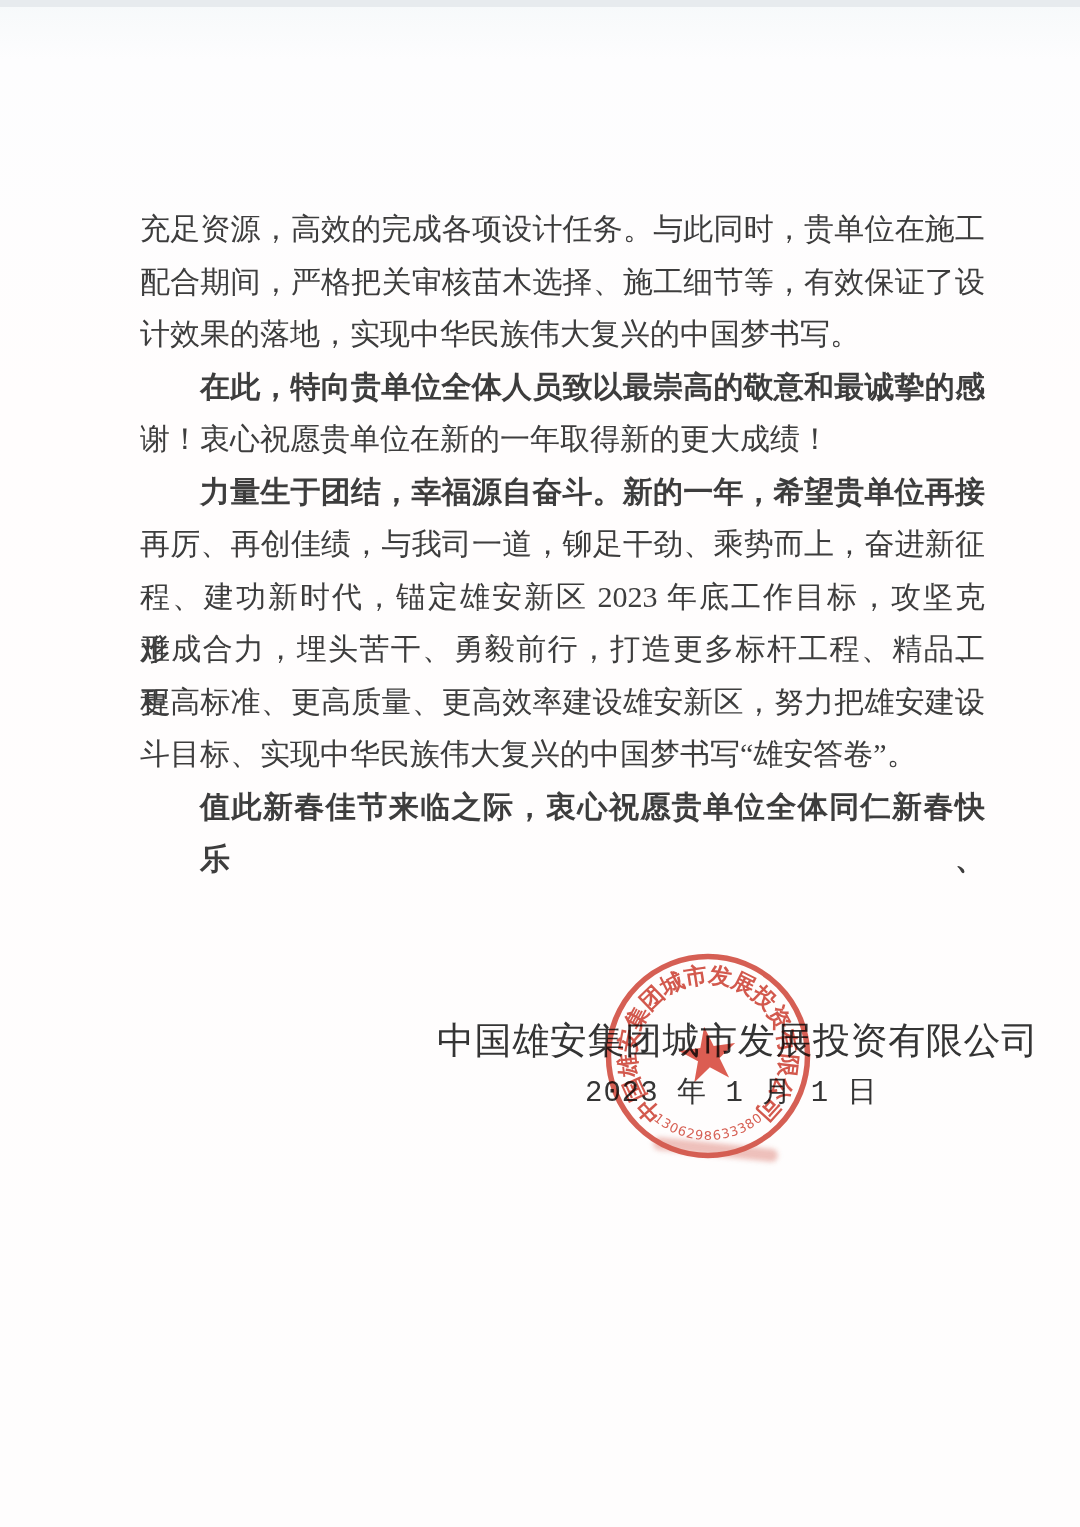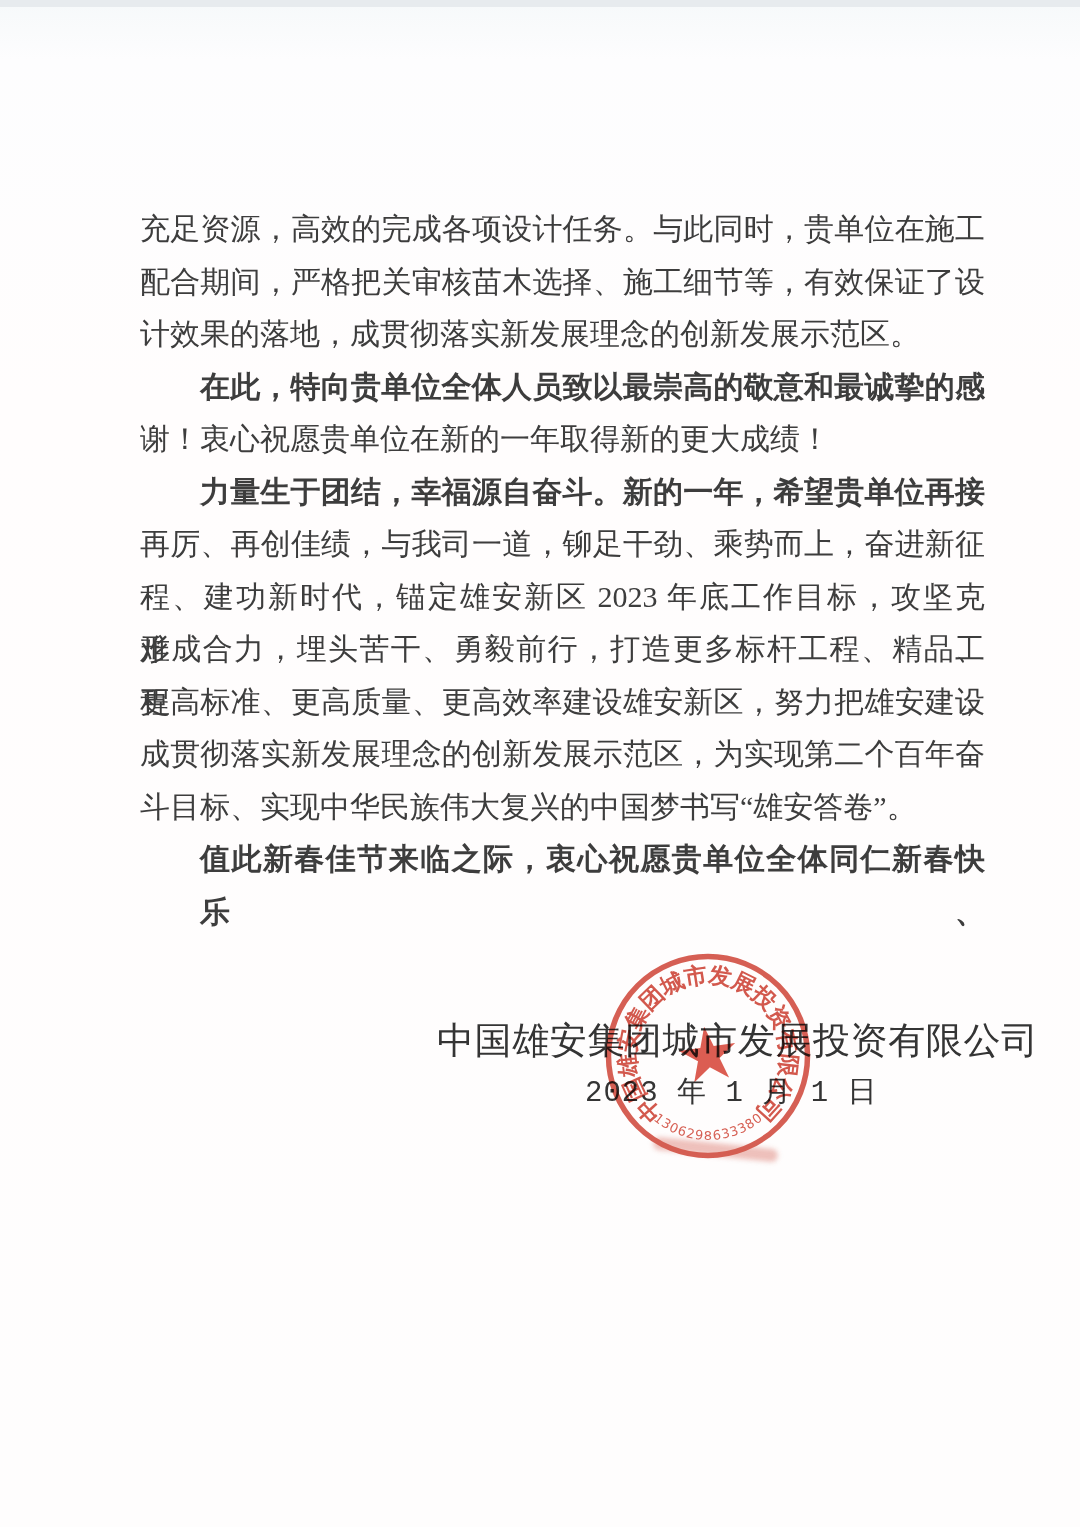--- a/index.html
+++ b/index.html
@@ -92,29 +92,28 @@
 </style>
 </head>
 <body>
 
 <div class="paper">
   <div class="top-strip"></div>
 
   <div class="letter-body">
     <div class="line fill">充足资源，高效的完成各项设计任务。与此同时，贵单位在施工</div>
     <div class="line fill">配合期间，严格把关审核苗木选择、施工细节等，有效保证了设</div>
-    <div class="line">计效果的落地，成贯彻落实新发展理念的创新发展示范区。</div>
+    <div class="line">计效果的落地，实现中华民族伟大复兴的中国梦书写。</div>
     <div class="line fill indent">在此，特向贵单位全体人员致以最崇高的敬意和最诚挚的感</div>
     <div class="line">谢！衷心祝愿贵单位在新的一年取得新的更大成绩！</div>
     <div class="line fill indent">力量生于团结，幸福源自奋斗。新的一年，希望贵单位再接</div>
     <div class="line fill">再厉、再创佳绩，与我司一道，铆足干劲、乘势而上，奋进新征</div>
     <div class="line fill">程、建功新时代，锚定雄安新区 2023 年底工作目标，攻坚克难、</div>
     <div class="line fill">形成合力，埋头苦干、勇毅前行，打造更多标杆工程、精品工程，</div>
     <div class="line fill">更高标准、更高质量、更高效率建设雄安新区，努力把雄安建设</div>
-    <div class="line fill">成贯彻落实新发展理念的创新发展示范区，为实现第二个百年奋</div>
     <div class="line">斗目标、实现中华民族伟大复兴的中国梦书写“雄安答卷”。</div>
     <div class="line fill indent">值此新春佳节来临之际，衷心祝愿贵单位全体同仁新春快乐、</div>
   </div>
 
   <div class="sig-company">中国雄安集团城市发展投资有限公司</div>
   <div class="sig-date">2023 年 1 月 1 日</div>
 
   <div class="seal">
     <svg class="seal-ring-svg" width="206" height="206" viewBox="0 0 206 206">
       <circle cx="103" cy="103" r="99.5" fill="none" stroke="#d14a3c" stroke-width="5.5"></circle>

